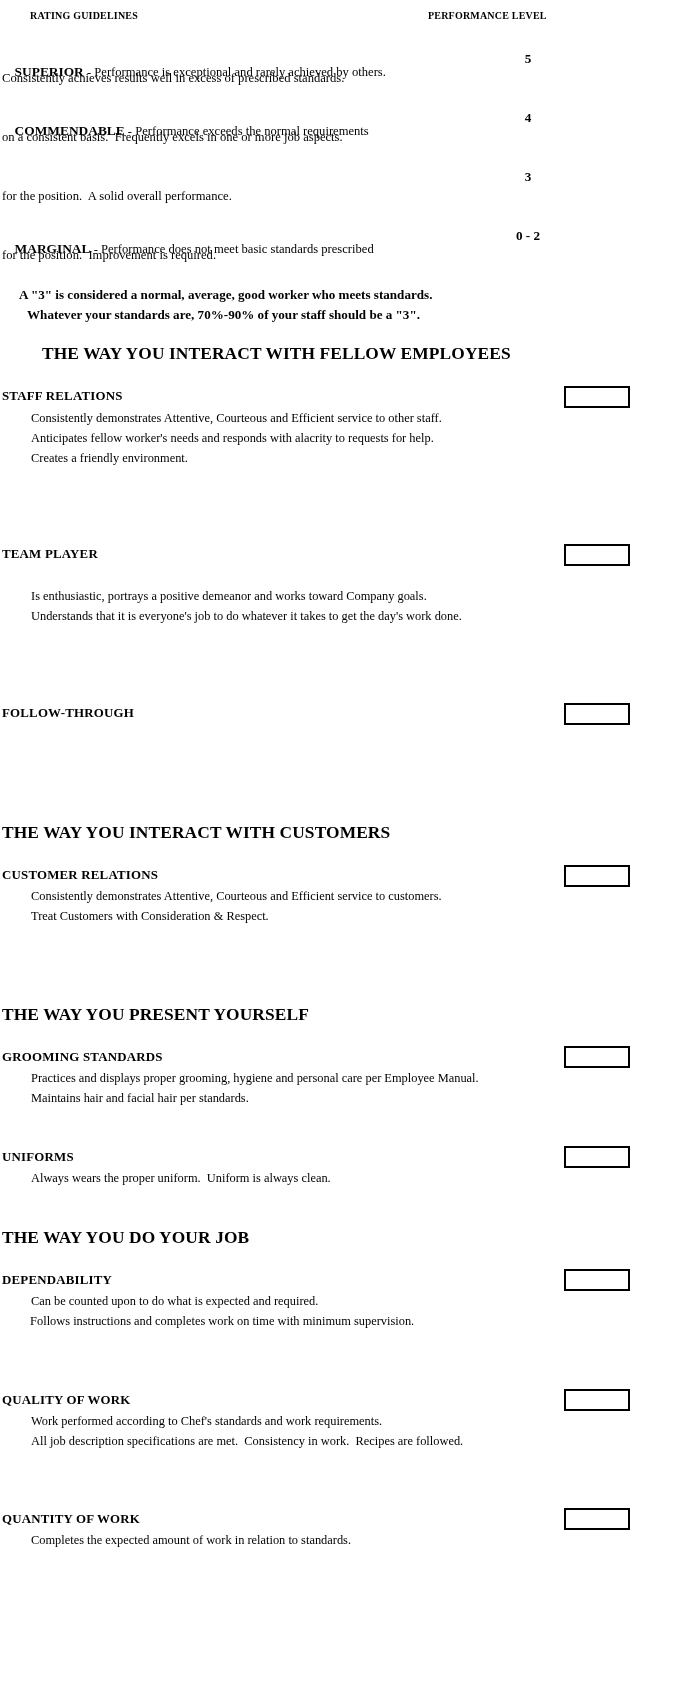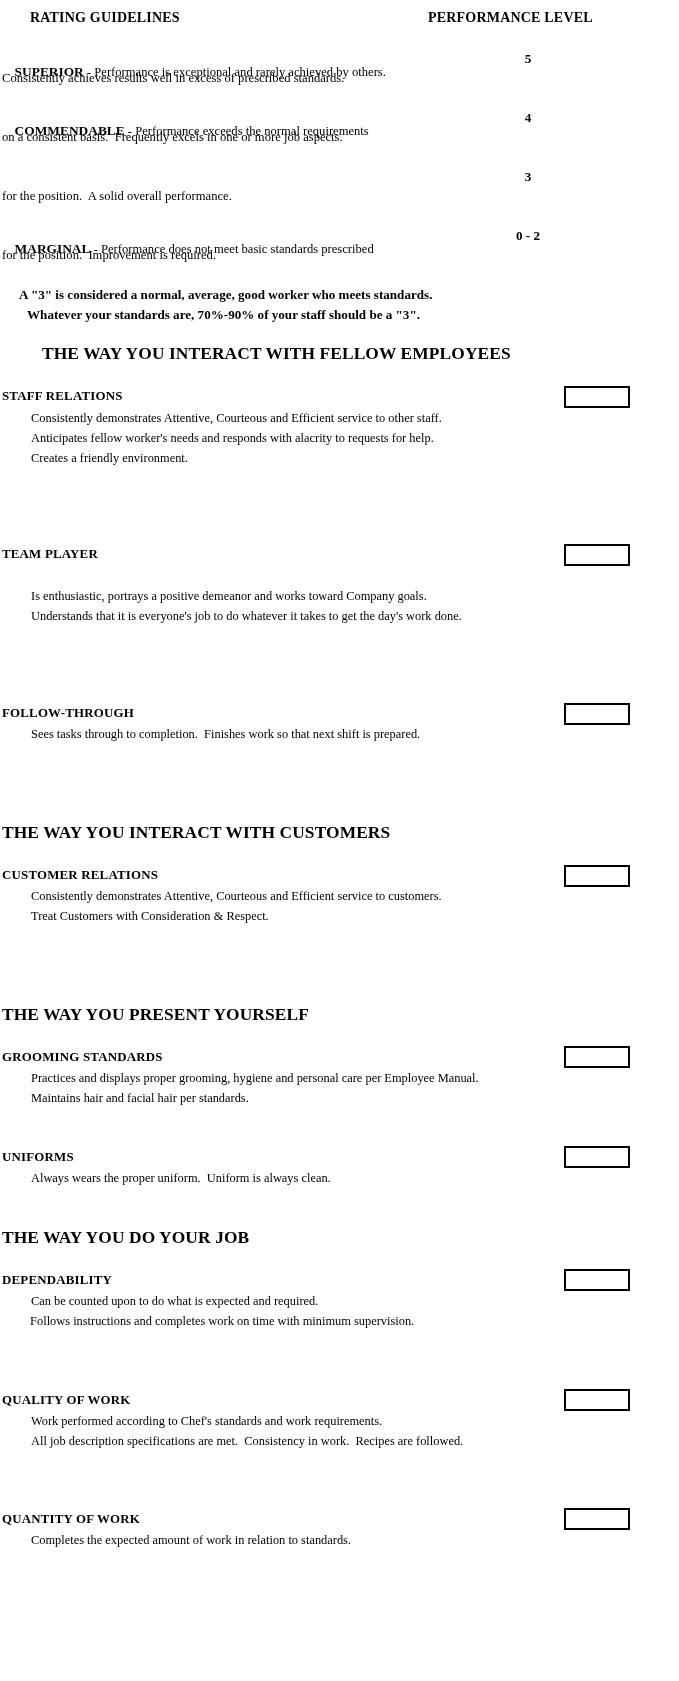--- a/index.html
+++ b/index.html
@@ -24,21 +24,21 @@
   
   .t {
     position: absolute;
     white-space: pre;
     line-height: 1.0;
   }
 
   
   .col-head {
     font-weight: bold;
-    font-size: 14px;
+    font-size: 10px;
     letter-spacing: 0.2px;
   }
 
   
   .guide-line {
     font-size: 12.6px;
   }
   .guide-line .term {
     font-weight: bold;
     font-size: 13.4px;
@@ -125,21 +125,20 @@
   <div class="t crit-body" style="left:31px; top:432px;">Anticipates fellow worker's needs and responds with alacrity to requests for help.</div>
   <div class="t crit-body" style="left:31px; top:452px;">Creates a friendly environment.</div>
   <div class="score-box" style="left:564px; top:386px;"></div>
 
   <div class="t crit-head" style="left:2px; top:548px;">TEAM PLAYER</div>
   <div class="t crit-body" style="left:31px; top:610px;">Understands that it is everyone's job to do whatever it takes to get the day's work done.</div>
   <div class="t crit-body" style="left:31px; top:590px;">Is enthusiastic, portrays a positive demeanor and works toward Company goals.</div>
   <div class="score-box" style="left:564px; top:544px;"></div>
 
   <div class="t crit-head" style="left:2px; top:707px;">FOLLOW-THROUGH</div>
-  <div class="t crit-body" style="left:31px; top:728px;">Sees tasks through to completion.  Finishes work so that next shift is prepared.</div>
   <div class="score-box" style="left:564px; top:703px;"></div>
 
   <div class="t banner" style="left:2px; top:824px;">THE WAY YOU INTERACT WITH CUSTOMERS</div>
 
   <div class="t crit-head" style="left:2px; top:869px;">CUSTOMER RELATIONS</div>
   <div class="t crit-body" style="left:31px; top:890px;">Consistently demonstrates Attentive, Courteous and Efficient service to customers.</div>
   <div class="t crit-body" style="left:31px; top:910px;">Treat Customers with Consideration &amp; Respect.</div>
   <div class="score-box" style="left:564px; top:865px;"></div>
 
   <div class="t banner" style="left:2px; top:1006px;">THE WAY YOU PRESENT YOURSELF</div>

